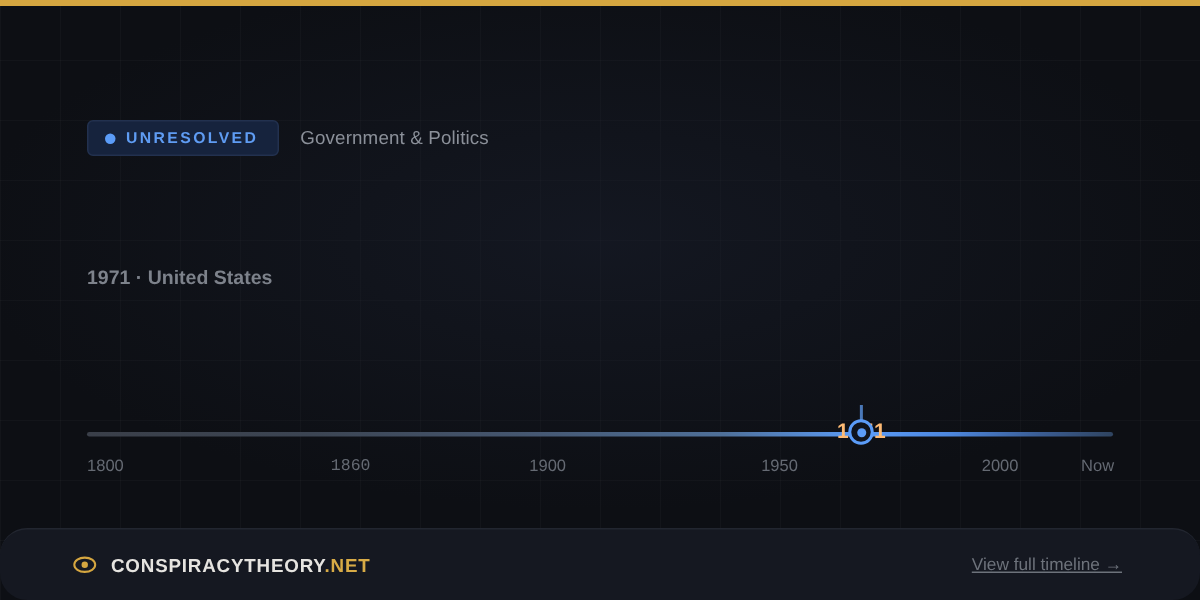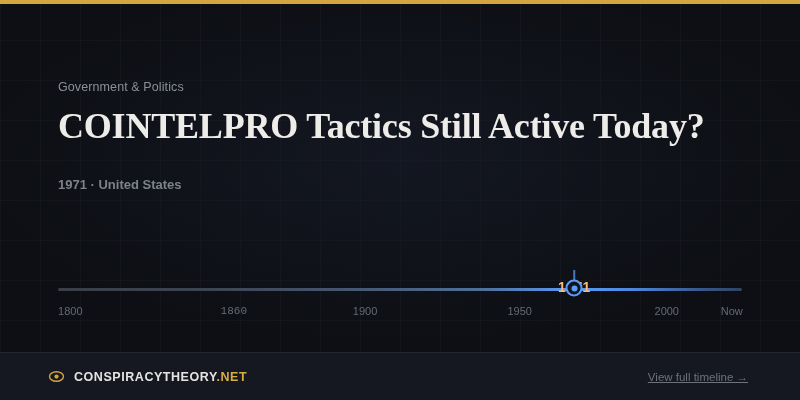--- a/index.html
+++ b/index.html
@@ -234,20 +234,21 @@
     left: 0;
     bottom: 0;
     width: 800px;
     height: 48px;
     background: #151821;
     border-top: 1px solid #222630;
     display: flex;
     align-items: center;
     justify-content: space-between;
     padding: 0 52px 0 48px;
+    border-radius: 18px;
   }
   #footer-brand {
     display: flex;
     align-items: center;
     gap: 9px;
   }
   #brand-eye-icon {
     width: 17px;
     height: 17px;
     flex: none;
@@ -273,24 +274,27 @@
 <body>
 
 <div id="grid-bg"></div>
 <div id="vignette"></div>
 <div id="top-accent"></div>
 
 <div id="stage">
 
 
   <div id="badge-row">
+    <div id="status-badge">
+      <span id="status-dot"></span>
+      <span id="status-label">UNRESOLVED</span>
+    </div>
     <span id="category-label">Government &amp; Politics</span>
   </div>
 
-  <h1 id="headline">COINTELPRO Tactics Still Active Today?</h1>
 
   <div id="meta-line">1971 · United States</div>
 
   <div id="timeline">
     <div id="timeline-track"></div>
 
     <div id="marker-year" style="left: 75.5%;">1971</div>
     <div id="marker-stem" style="left: 75.5%;"></div>
 
     <div id="timeline-marker" style="left: 75.5%;">

